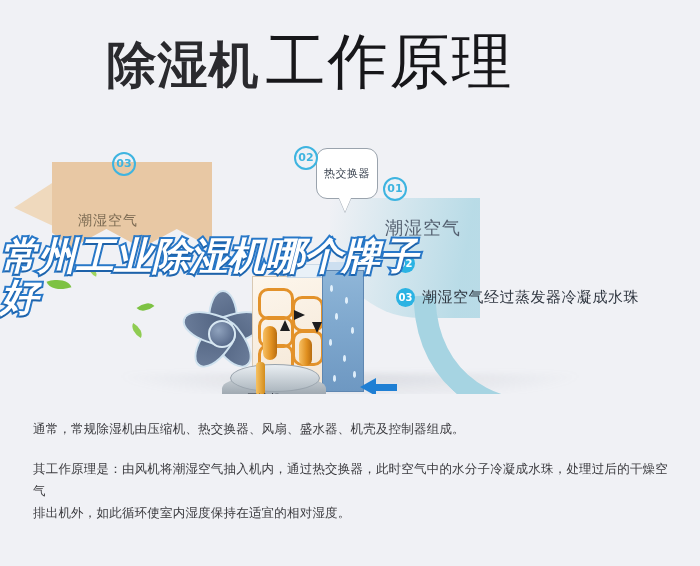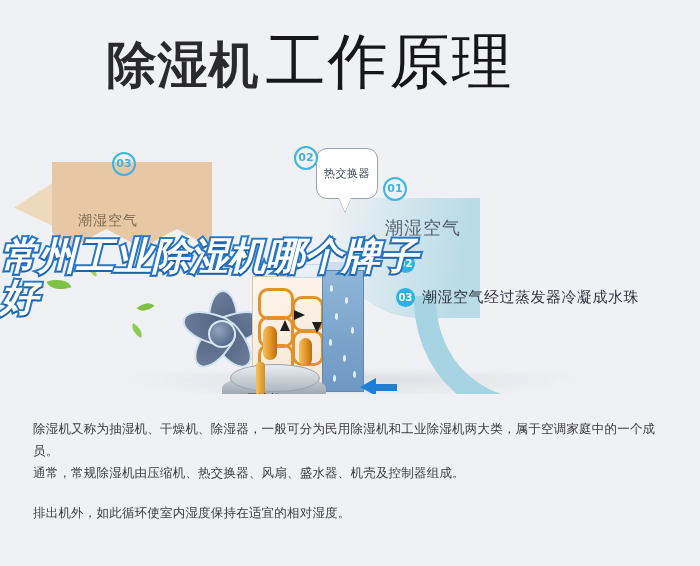--- a/index.html
+++ b/index.html
@@ -461,19 +461,19 @@
       <span class="step-text">潮湿空气经过蒸发器冷凝成水珠</span>
     </div>
   </div>
 
   <div class="overlay">
     <span class="overlay-line">常州工业除湿机哪个牌子</span>
     <span class="overlay-line">好</span>
   </div>
 
   <div class="copy">
-    <p>除湿机又称为抽湿机、干燥机、除湿器，一般可分为民用除湿机和工业除湿机两大类，属于空调家庭中的一个成员。</p>
     <p>通常，常规除湿机由压缩机、热交换器、风扇、盛水器、机壳及控制器组成。</p>
     <div class="gap"></div>
+    <p>其工作原理是：由风机将潮湿空气抽入机内，通过热交换器，此时空气中的水分子冷凝成水珠，处理过后的干燥空气</p>
     <p>排出机外，如此循环使室内湿度保持在适宜的相对湿度。</p>
   </div>
 
 </div>
 
 </body></html>

